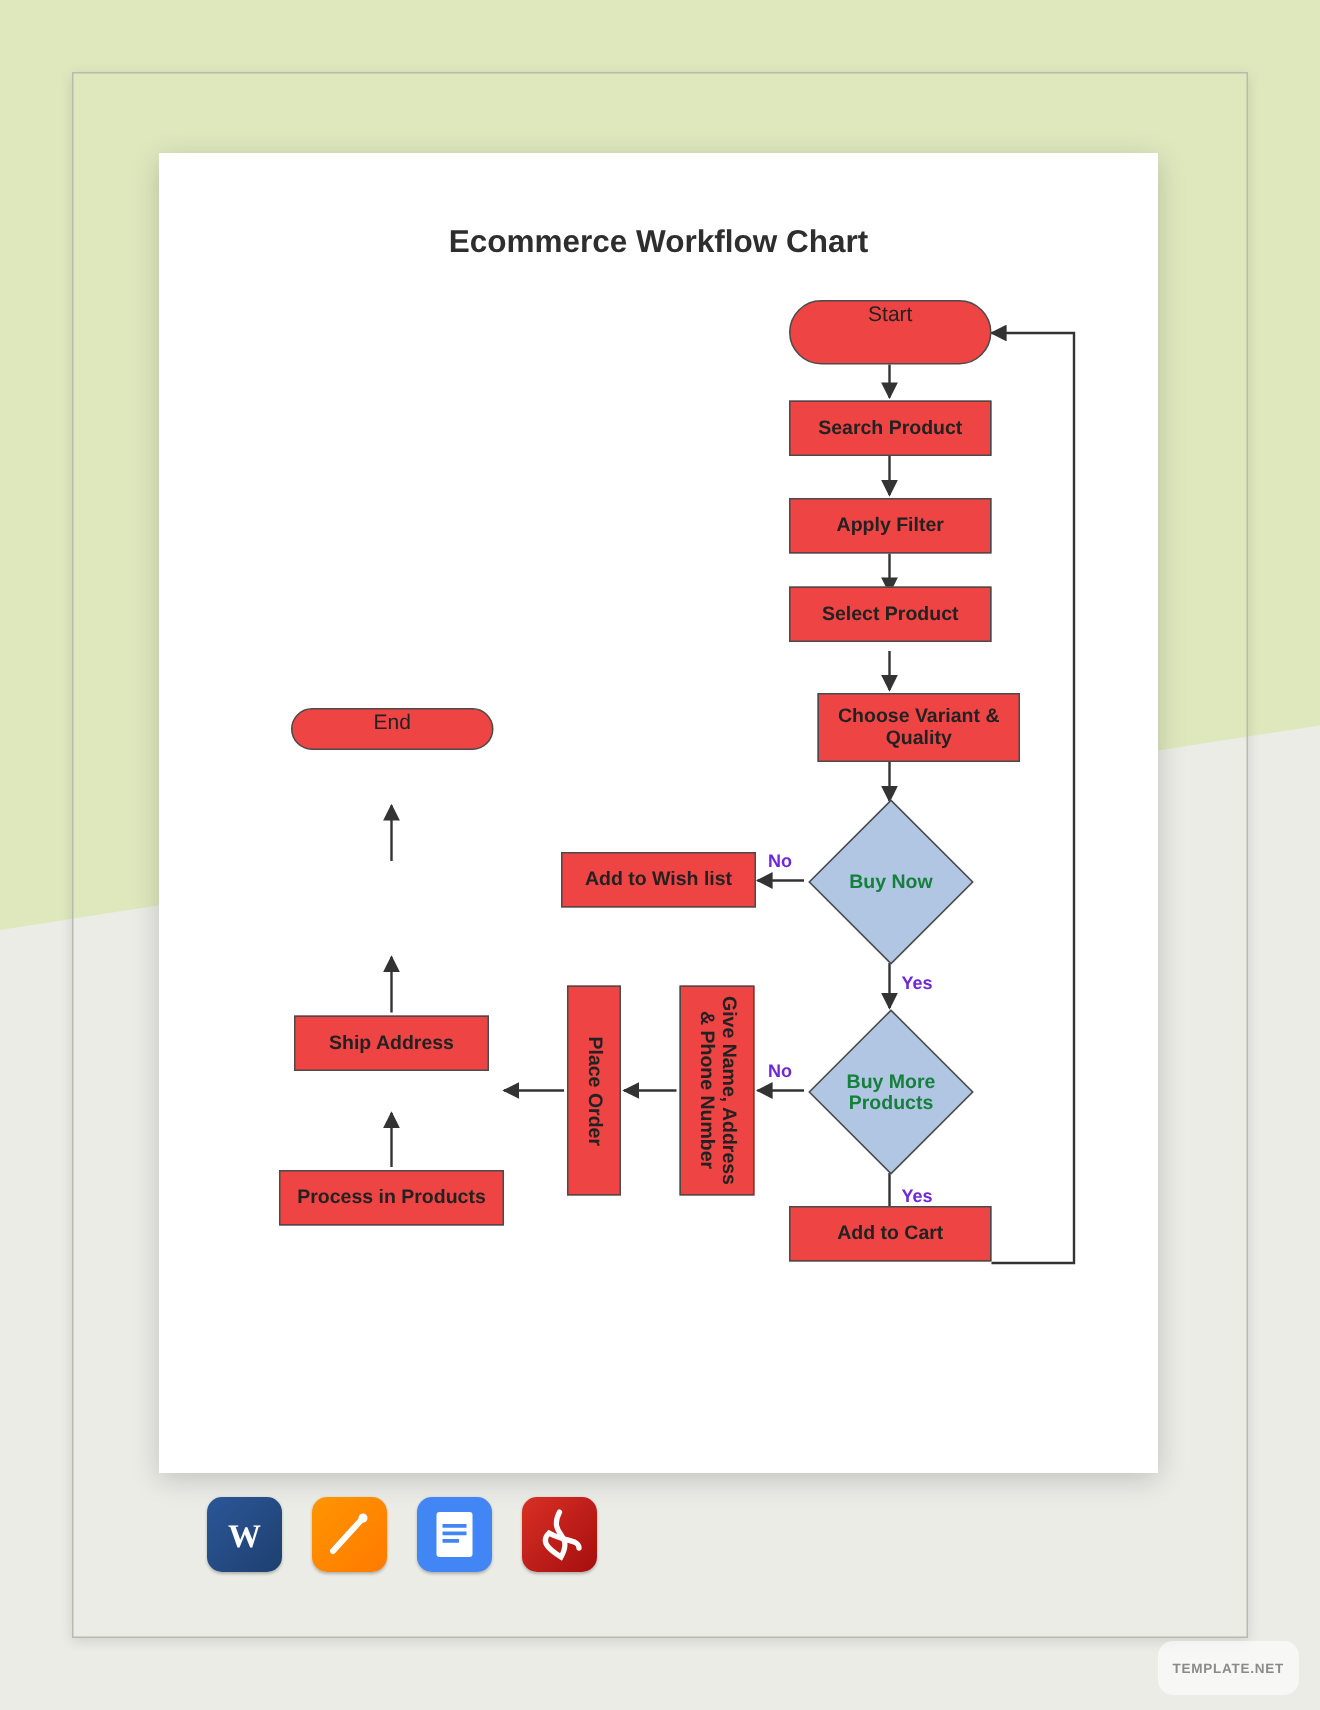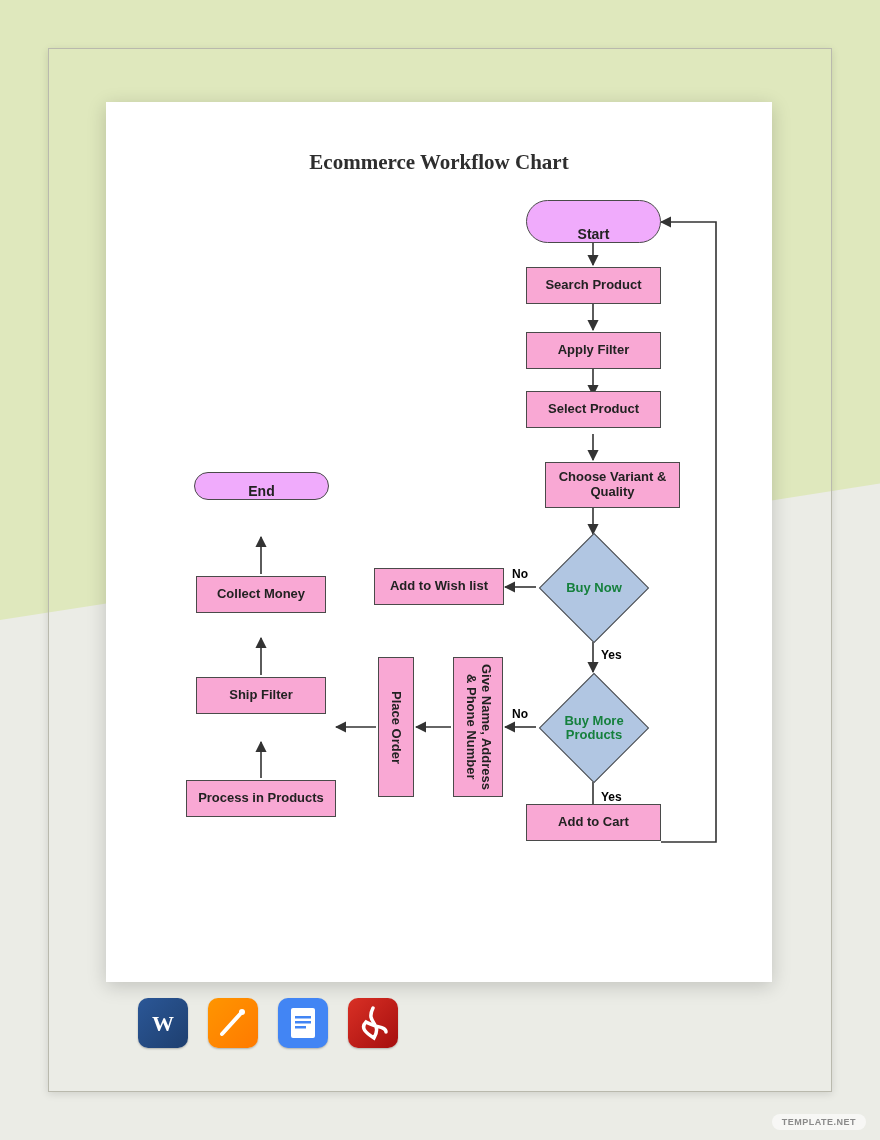--- a/index.html
+++ b/index.html
@@ -21,31 +21,31 @@
     box-sizing:border-box;
     box-shadow:0 2px 8px rgba(0,0,0,0.12);
   }
   .page{
     position:absolute;left:106px;top:102px;width:666px;height:880px;
     background:#fff;
     box-shadow:0 4px 18px rgba(0,0,0,0.18);
   }
   .title{
     position:absolute;top:48px;left:0;right:0;text-align:center;
-    font-weight:700;font-size:21px;color:#2e2e2e;font-family:Liberation Serif, serif;
+    font-weight:700;font-size:21px;color:#2e2e2e;
   }
   .term{
     position:absolute;box-sizing:border-box;
-    background:#f0abfc;border:1px solid #4a4a4a;border-radius:22px;
-    display:flex;align-items:flex-end;justify-content:center;
-    font-weight:700;font-size:14px;color:#222;
+    background:#ef4444;border:1px solid #4a4a4a;border-radius:22px;
+    display:flex;align-items:flex-start;justify-content:center;
+    font-weight:400;font-size:14px;color:#222;
   }
   .proc{
     position:absolute;box-sizing:border-box;
-    background:#f9a8d4;border:1px solid #4a4a4a;
+    background:#ef4444;border:1px solid #4a4a4a;
     display:flex;align-items:center;justify-content:center;
     text-align:center;font-weight:700;font-size:13px;color:#222;
     padding:4px 6px;line-height:1.15;
   }
   .vproc{
     writing-mode:vertical-rl;
   }
   .dia-wrap{
     position:absolute;
   }
@@ -53,37 +53,37 @@
     width:100%;height:100%;
     background:#b1c6e2;border:1px solid #4a4a4a;box-sizing:border-box;
     transform:rotate(45deg);
   }
   .dia-label{
     position:absolute;left:0;top:0;width:100%;height:100%;
     display:flex;align-items:center;justify-content:center;text-align:center;
     font-weight:700;font-size:13px;color:#15803d;line-height:1.1;
   }
   .edge-label{
-    position:absolute;font-weight:700;font-size:12px;color:#000000;
+    position:absolute;font-weight:700;font-size:12px;color:#6d28d9;
   }
   svg.arrows{
     position:absolute;left:0;top:0;width:666px;height:880px;pointer-events:none;
   }
   .icons{
     position:absolute;left:138px;top:998px;display:flex;gap:20px;
   }
   .ico{
     width:50px;height:50px;border-radius:10px;position:relative;
     box-shadow:0 1px 2px rgba(0,0,0,0.25);
   }
   .watermark{
     position:absolute;right:14px;bottom:10px;
     background:rgba(255,255,255,0.6);color:#8a8a8a;
     font-size:9px;font-weight:700;letter-spacing:0.5px;
-    padding:3px 10px;border-radius:10px;
+    padding:13px 10px;border-radius:10px;
   }
 </style>
 </head>
 <body>
 
 <div class="bg-top"></div>
 
 <div class="frame"></div>
 
 <div class="page">
@@ -160,24 +160,21 @@
       <span>Give Name, Address &amp; Phone Number</span>
     </div>
   <div class="proc vproc" style="left:272px;top:555px;width:36px;height:140px">
       <span>Place Order</span>
     </div>
 
   <div class="proc" style="left:80px;top:678px;width:150px;height:37px">
       <span>Process in Products</span>
     </div>
   <div class="proc" style="left:90px;top:575px;width:130px;height:37px">
-      <span>Ship Filter</span>
-    </div>
-  <div class="proc" style="left:90px;top:474px;width:130px;height:37px">
-      <span>Collect Money</span>
+      <span>Ship Address</span>
     </div>
   <div class="term" style="left:88px;top:370px;width:135px;height:28px">
       <span>End</span>
     </div>
 
 </div>
 
 <div class="icons">
   <div class="ico" style="background:linear-gradient(135deg,#2b5797,#1e3f6f)">
     <svg width="50" height="50">

